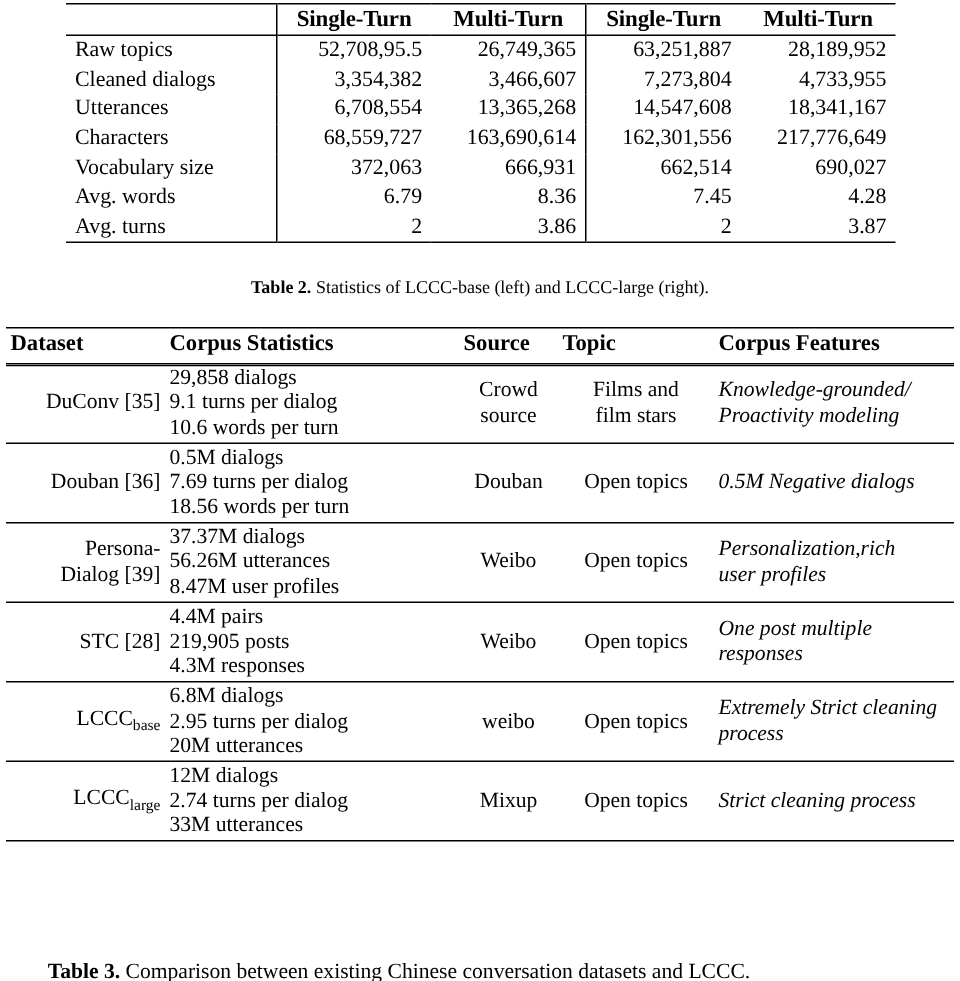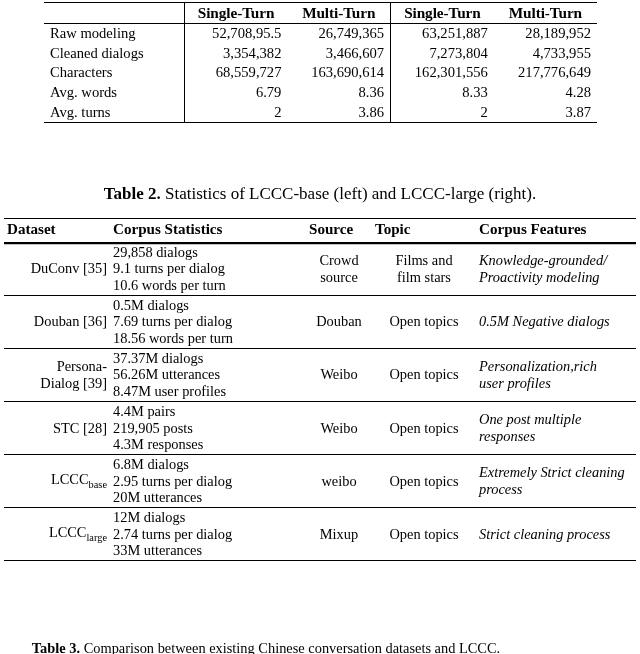--- a/index.html
+++ b/index.html
@@ -49,21 +49,21 @@
   .t1 col.c-lbl { width: 140px; }
   .t1 col.c-n   { width: 103px; }
 
   
   .caption2 {
     position: absolute;
     left: 0;
     top: 184px;
     width: 640px;
     text-align: center;
-    font-size: 17px;
+    font-size: 12px;
   }
   .caption2 b { font-weight: bold; }
 
   
   .t2-wrap {
     position: absolute;
     left: 4px;
     top: 218px;
     width: 632px;
   }
@@ -140,45 +140,59 @@
       <tr>
         <th class="rule-top"></th>
         <th class="rule-top hdr vline-l">Single-Turn</th>
         <th class="rule-top hdr">Multi-Turn</th>
         <th class="rule-top hdr vline-l">Single-Turn</th>
         <th class="rule-top hdr">Multi-Turn</th>
       </tr>
     </thead>
     <tbody>
       <tr>
-        <td class="lbl rule-mid">Raw modeling</td>
+        <td class="lbl rule-mid">Raw topics</td>
         <td class="num rule-mid vline-l">52,708,95.5</td>
         <td class="num rule-mid">26,749,365</td>
         <td class="num rule-mid vline-l">63,251,887</td>
         <td class="num rule-mid">28,189,952</td>
       </tr>
       <tr>
         <td class="lbl">Cleaned dialogs</td>
         <td class="num vline-l">3,354,382</td>
         <td class="num">3,466,607</td>
         <td class="num vline-l">7,273,804</td>
         <td class="num">4,733,955</td>
       </tr>
       <tr>
+        <td class="lbl">Utterances</td>
+        <td class="num vline-l">6,708,554</td>
+        <td class="num">13,365,268</td>
+        <td class="num vline-l">14,547,608</td>
+        <td class="num">18,341,167</td>
+      </tr>
+      <tr>
         <td class="lbl">Characters</td>
         <td class="num vline-l">68,559,727</td>
         <td class="num">163,690,614</td>
         <td class="num vline-l">162,301,556</td>
         <td class="num">217,776,649</td>
       </tr>
       <tr>
+        <td class="lbl">Vocabulary size</td>
+        <td class="num vline-l">372,063</td>
+        <td class="num">666,931</td>
+        <td class="num vline-l">662,514</td>
+        <td class="num">690,027</td>
+      </tr>
+      <tr>
         <td class="lbl">Avg. words</td>
         <td class="num vline-l">6.79</td>
         <td class="num">8.36</td>
-        <td class="num vline-l">8.33</td>
+        <td class="num vline-l">7.45</td>
         <td class="num">4.28</td>
       </tr>
       <tr>
         <td class="lbl rule-bot">Avg. turns</td>
         <td class="num rule-bot vline-l">2</td>
         <td class="num rule-bot">3.86</td>
         <td class="num rule-bot vline-l">2</td>
         <td class="num rule-bot">3.87</td>
       </tr>
     </tbody>

